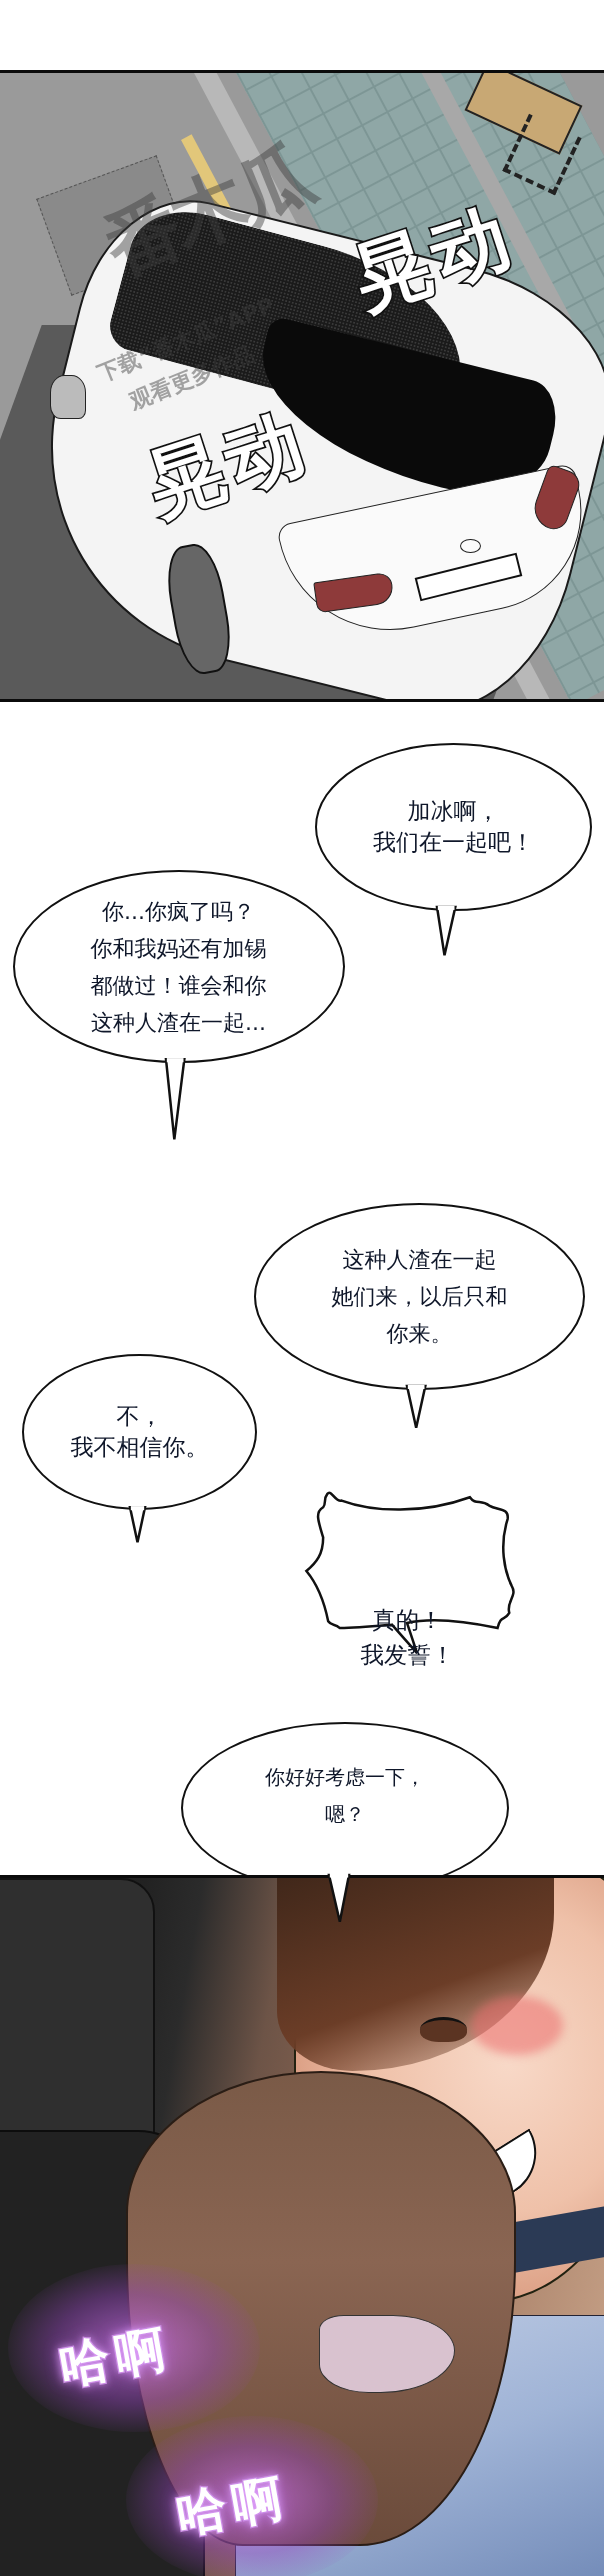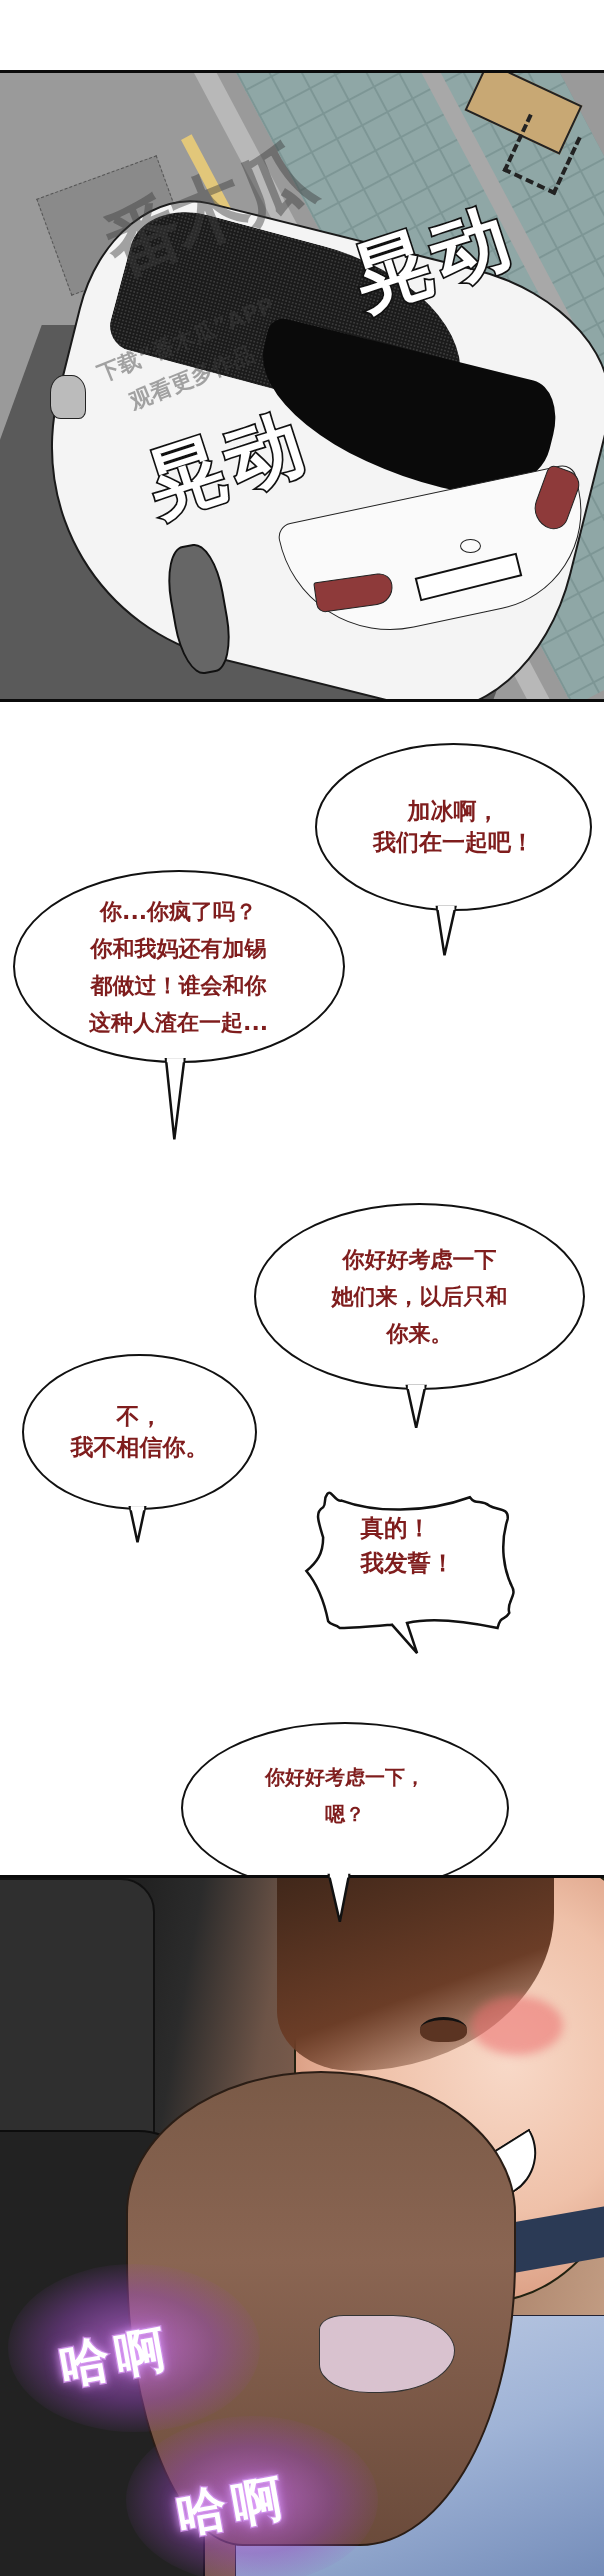--- a/index.html
+++ b/index.html
@@ -43,21 +43,21 @@
   .side-mirror { position:absolute; left:50px; top:302px; width:34px; height:42px; background:#bbb; border:1.7px solid #222; border-radius:40% 40% 20% 30%; }
 
   .sfx-outline { position:absolute; font-weight:bold; color:#ffffff; font-size:76px; line-height:1;
                  -webkit-text-stroke: 3.4px #111; paint-order: stroke fill;
                  text-shadow: 0 0 0 #111; letter-spacing: 5px; }
   .watermark { position:absolute; color: rgba(60,60,60,0.45); font-weight:bold; }
 
   
   .bubble { position:absolute; background:#fff; border:2.5px solid #111; border-radius:50%;
             display:flex; align-items:center; justify-content:center; text-align:center; box-sizing:border-box; }
-  .bubble-text { font-size:23px; line-height:31px; color:#7f1d1d; font-weight:bold; white-space:pre-line; }
+  .bubble-text { font-size:23px; line-height:31px; color:#0f172a; font-weight:normal; white-space:pre-line; }
   .tail-svg { position:absolute; overflow:visible; }
 
   
   #panel-couple { top: 1875px; height: 701px; border-bottom:none;
                   background: linear-gradient(100deg, #1a1a1a 0%, #222 20%, #2b2b2b 28%, #6d5447 40%, #8b6552 55%, #a37b63 70%, #c9a48a 100%); }
   .seat { position:absolute; left:-17px; top:0; width:168px; height:302px; background:#2f2f2f; border:2.5px solid #111; border-radius: 0 34px 34px 0; }
   .seat2 { position:absolute; left:-17px; top:252px; width:218px; height:454px; background:#222; border:2.5px solid #0d0d0d; border-radius: 0 67px 0 0; }
   .man-face { position:absolute; left:294px; top:-17px; width:353px; height:437px;
               background: radial-gradient(ellipse at 60% 45%, #f8d9c8 0%, #efc1a9 45%, #d99b80 75%, #b87a62 100%);
               border-radius: 40% 30% 50% 60% / 40% 30% 60% 50%; border:2.5px solid #221; }
@@ -126,21 +126,21 @@
 你和我妈还有加锡
 都做过！谁会和你
 这种人渣在一起...</span>
 </div>
 <svg class="tail-svg" style="left:166px; top:1059px;" width="25" height="84" viewBox="0 0 30 100">
   <polygon points="0,0 22,0 10,96" fill="#fff" stroke="#111" stroke-width="3"></polygon>
   <line x1="1" y1="1" x2="21" y2="1" stroke="#fff" stroke-width="5"></line>
 </svg>
 
 <div class="bubble" style="left:254px; top:1203px; width:331px; height:187px;">
-  <span class="bubble-text" style="font-size:22px; line-height:37px;">你好好考虑一下
+  <span class="bubble-text" style="font-size:22px; line-height:37px;">这种人渣在一起
 她们来，以后只和
 你来。</span>
 </div>
 <svg class="tail-svg" style="left:407px; top:1386px;" width="25" height="46" viewBox="0 0 30 55">
   <polygon points="0,0 22,0 11,50" fill="#fff" stroke="#111" stroke-width="3"></polygon>
   <line x1="1" y1="1" x2="21" y2="1" stroke="#fff" stroke-width="5"></line>
 </svg>
 
 <div class="bubble" style="left:22px; top:1354px; width:235px; height:156px;">
   <span class="bubble-text">不，
@@ -150,21 +150,21 @@
   <polygon points="0,0 18,0 9,42" fill="#fff" stroke="#111" stroke-width="3"></polygon>
   <line x1="1" y1="1" x2="17" y2="1" stroke="#fff" stroke-width="5"></line>
 </svg>
 
 <svg class="tail-svg" style="left:298px; top:1487px;" width="218" height="168" viewBox="0 0 260 200">
   <path d="M35,8 C40,2 44,18 52,16 C90,30 150,32 205,12 C212,22 218,14 228,22 C238,28 252,24 250,38
            C240,70 246,100 255,118 C262,130 248,136 252,150 C246,160 242,152 238,168
            C200,160 160,155 130,162 L142,198 L112,164 C90,166 70,168 50,168 C44,162 40,166 36,160
            C30,130 20,112 10,100 C22,90 30,80 30,60 C24,40 20,30 30,24 C34,20 30,14 35,8 Z" fill="#fff" stroke="#111" stroke-width="3"></path>
 </svg>
-<div class="abs" style="left:332px; top:1504px; width:151px; height:84px; display:flex; align-items:center; justify-content:center; ">
+<div class="abs" style="left:332px; top:1596px; width:151px; height:84px; display:flex; align-items:center; justify-content:center; text-align:center;">
   <span class="bubble-text" style="font-size:23.5px; line-height:35px;">真的！
 我发誓！</span>
 </div>
 
 <div class="bubble" style="left:181px; top:1722px; width:328px; height:172px;">
   <span class="bubble-text" style="font-size:20px; line-height:37px; margin-top:-25px;">你好好考虑一下，
 嗯？</span>
 </div>
 
 <div id="panel-couple" class="panel">

